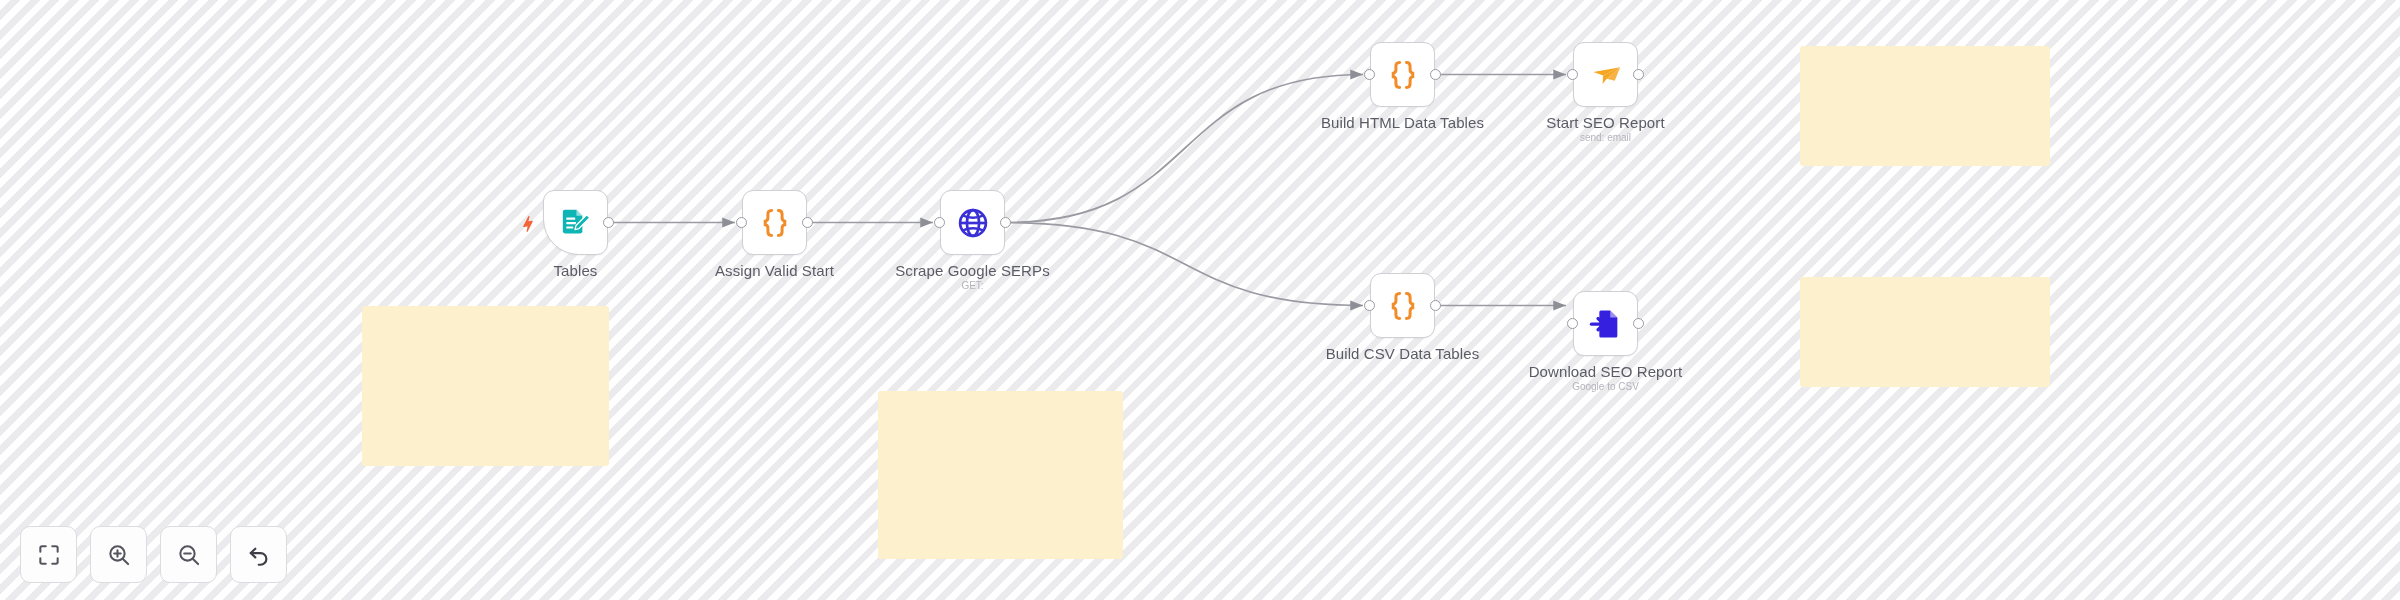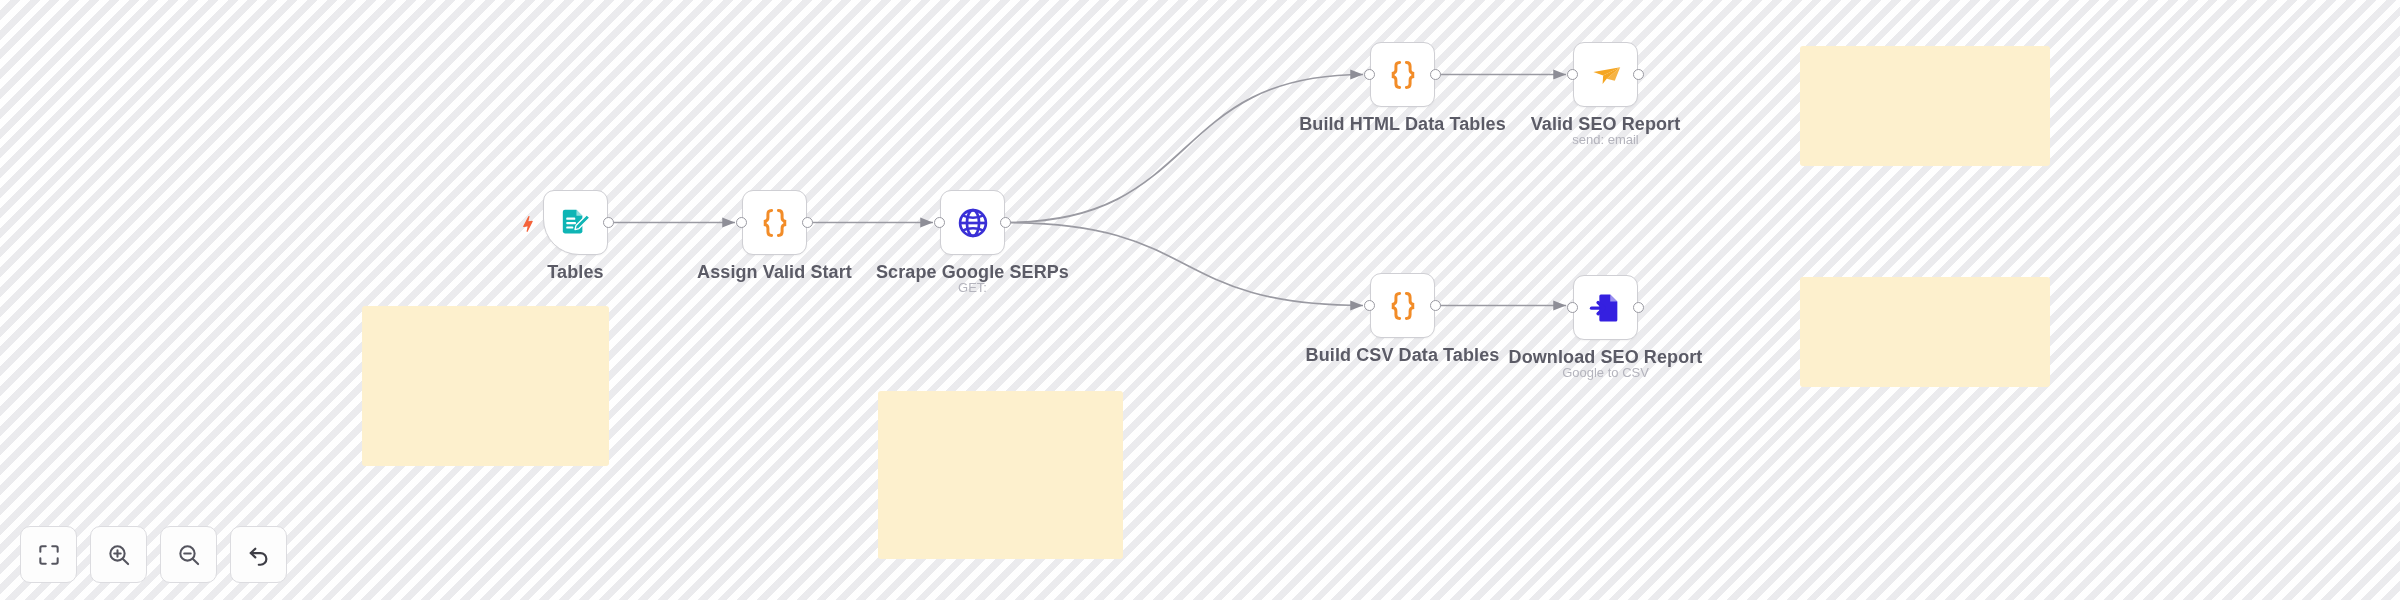--- a/index.html
+++ b/index.html
@@ -40,31 +40,31 @@
   }
   .node-box.start-shape{
     border-radius:11px 11px 11px 36px;
   }
   .node-icon{width:34px;height:34px;display:block;}
   .node-label{
     position:absolute;
     left:50%;transform:translateX(-50%);
     top:72px;
     white-space:nowrap;
-    font-size:18px;
+    font-size:15px;
     color:#5b5b66;
-    font-weight:700;
+    font-weight:400;
     letter-spacing:.1px;
   }
   .node-sub{
     position:absolute;
     left:50%;transform:translateX(-50%);
     top:90px;
     white-space:nowrap;
-    font-size:13px;
+    font-size:10px;
     color:#b4b4bd;
     font-weight:400;
   }
   
   .port{
     position:absolute;
     width:11px;height:11px;
     background:#ffffff;
     border:1.4px solid #9a9aa2;
     border-radius:50%;
@@ -190,37 +190,37 @@
           <span>
             <svg class="node-icon" viewBox="0 0 24 24">
         <path d="M22 6.6 L3.1 9.8 L10.0 12.4 Z" fill="#f5a623"></path>
         <path d="M22 6.6 L10.0 12.4 L9.6 18.4 L12.5 14.7 Z" fill="#f5a623"></path>
         <path d="M22 6.6 L12.5 14.7 L18.2 16.0 Z" fill="#f5a623" opacity=".85"></path>
       </svg>
           </span>
         </div>
         <div class="port in"></div>
         <div class="port out"></div>
-        <div class="node-label">Valid SEO Report</div>
+        <div class="node-label">Start SEO Report</div>
         <div class="node-sub">send: email</div>
       </div>
       <div class="node" style="left: 1370px; top: 273px; width: 65px; height: 57px;">
         <div class="node-box">
           <span>
             <svg class="node-icon" viewBox="0 0 24 24">
         <path d="M9.6 3.2c-2.1 0-2.6 1.1-2.6 2.6v2.5c0 1.5-.6 2.2-1.9 2.4v2.6c1.3.2 1.9.9 1.9 2.4v2.5c0 1.5.5 2.6 2.6 2.6" fill="none" stroke="#f28c28" stroke-width="2.1" stroke-linecap="round"></path>
         <path d="M14.4 3.2c2.1 0 2.6 1.1 2.6 2.6v2.5c0 1.5.6 2.2 1.9 2.4v2.6c-1.3.2-1.9.9-1.9 2.4v2.5c0 1.5-.5 2.6-2.6 2.6" fill="none" stroke="#f28c28" stroke-width="2.1" stroke-linecap="round"></path>
       </svg>
           </span>
         </div>
         <div class="port in"></div>
         <div class="port out"></div>
         <div class="node-label">Build CSV Data Tables</div>
       </div>
-      <div class="node" style="left: 1573px; top: 275px; width: 65px; height: 65px;">
+      <div class="node" style="left: 1573px; top: 291px; width: 65px; height: 65px;">
         <div class="node-box">
           <span>
             <svg class="node-icon" viewBox="0 0 24 24">
         <path d="M8.4 2.4h6.6l5.0 5.0v13.1a1.1 1.1 0 0 1-1.1 1.1H8.4a1.1 1.1 0 0 1-1.1-1.1V3.5a1.1 1.1 0 0 1 1.1-1.1z" fill="#3520e0"></path>
         <path d="M15.0 2.4l5.0 5.0h-5.0z" fill="#ffffff" opacity=".5"></path>
         <path d="M1.8 12.1h7.8" stroke="#3520e0" stroke-width="2.4" stroke-linecap="round" fill="none"></path>
         <path d="M6.4 8.2 L10.6 12.1 L6.4 16.0" fill="none" stroke="#3520e0" stroke-width="2.4" stroke-linecap="round" stroke-linejoin="round"></path>
       </svg>
           </span>
         </div>

